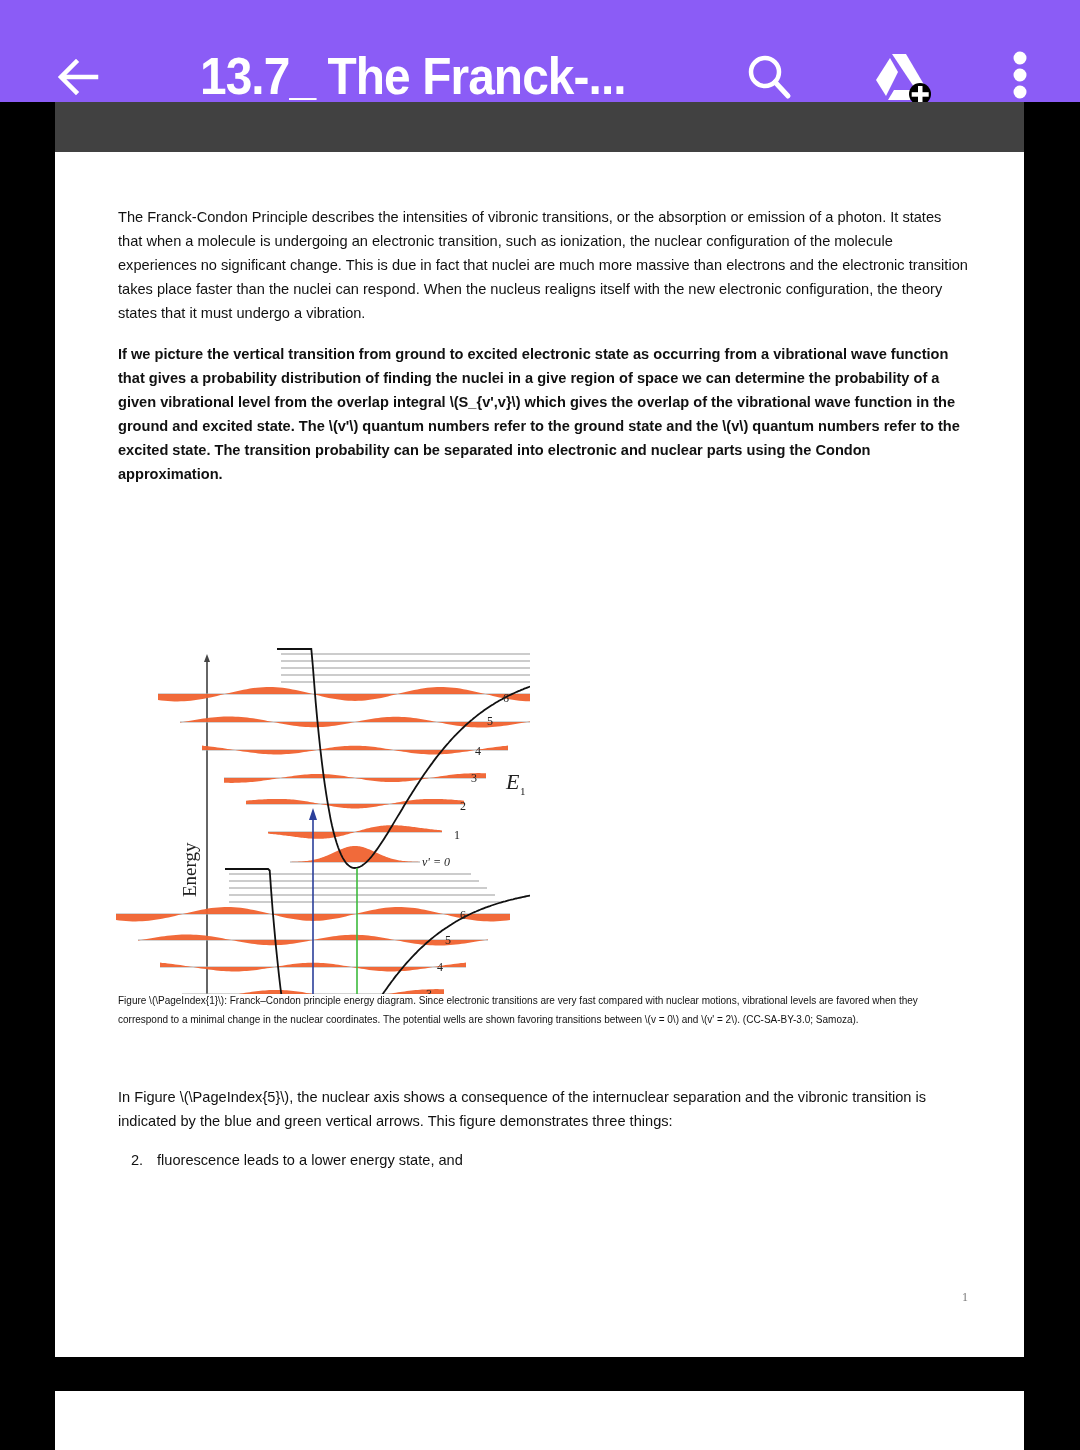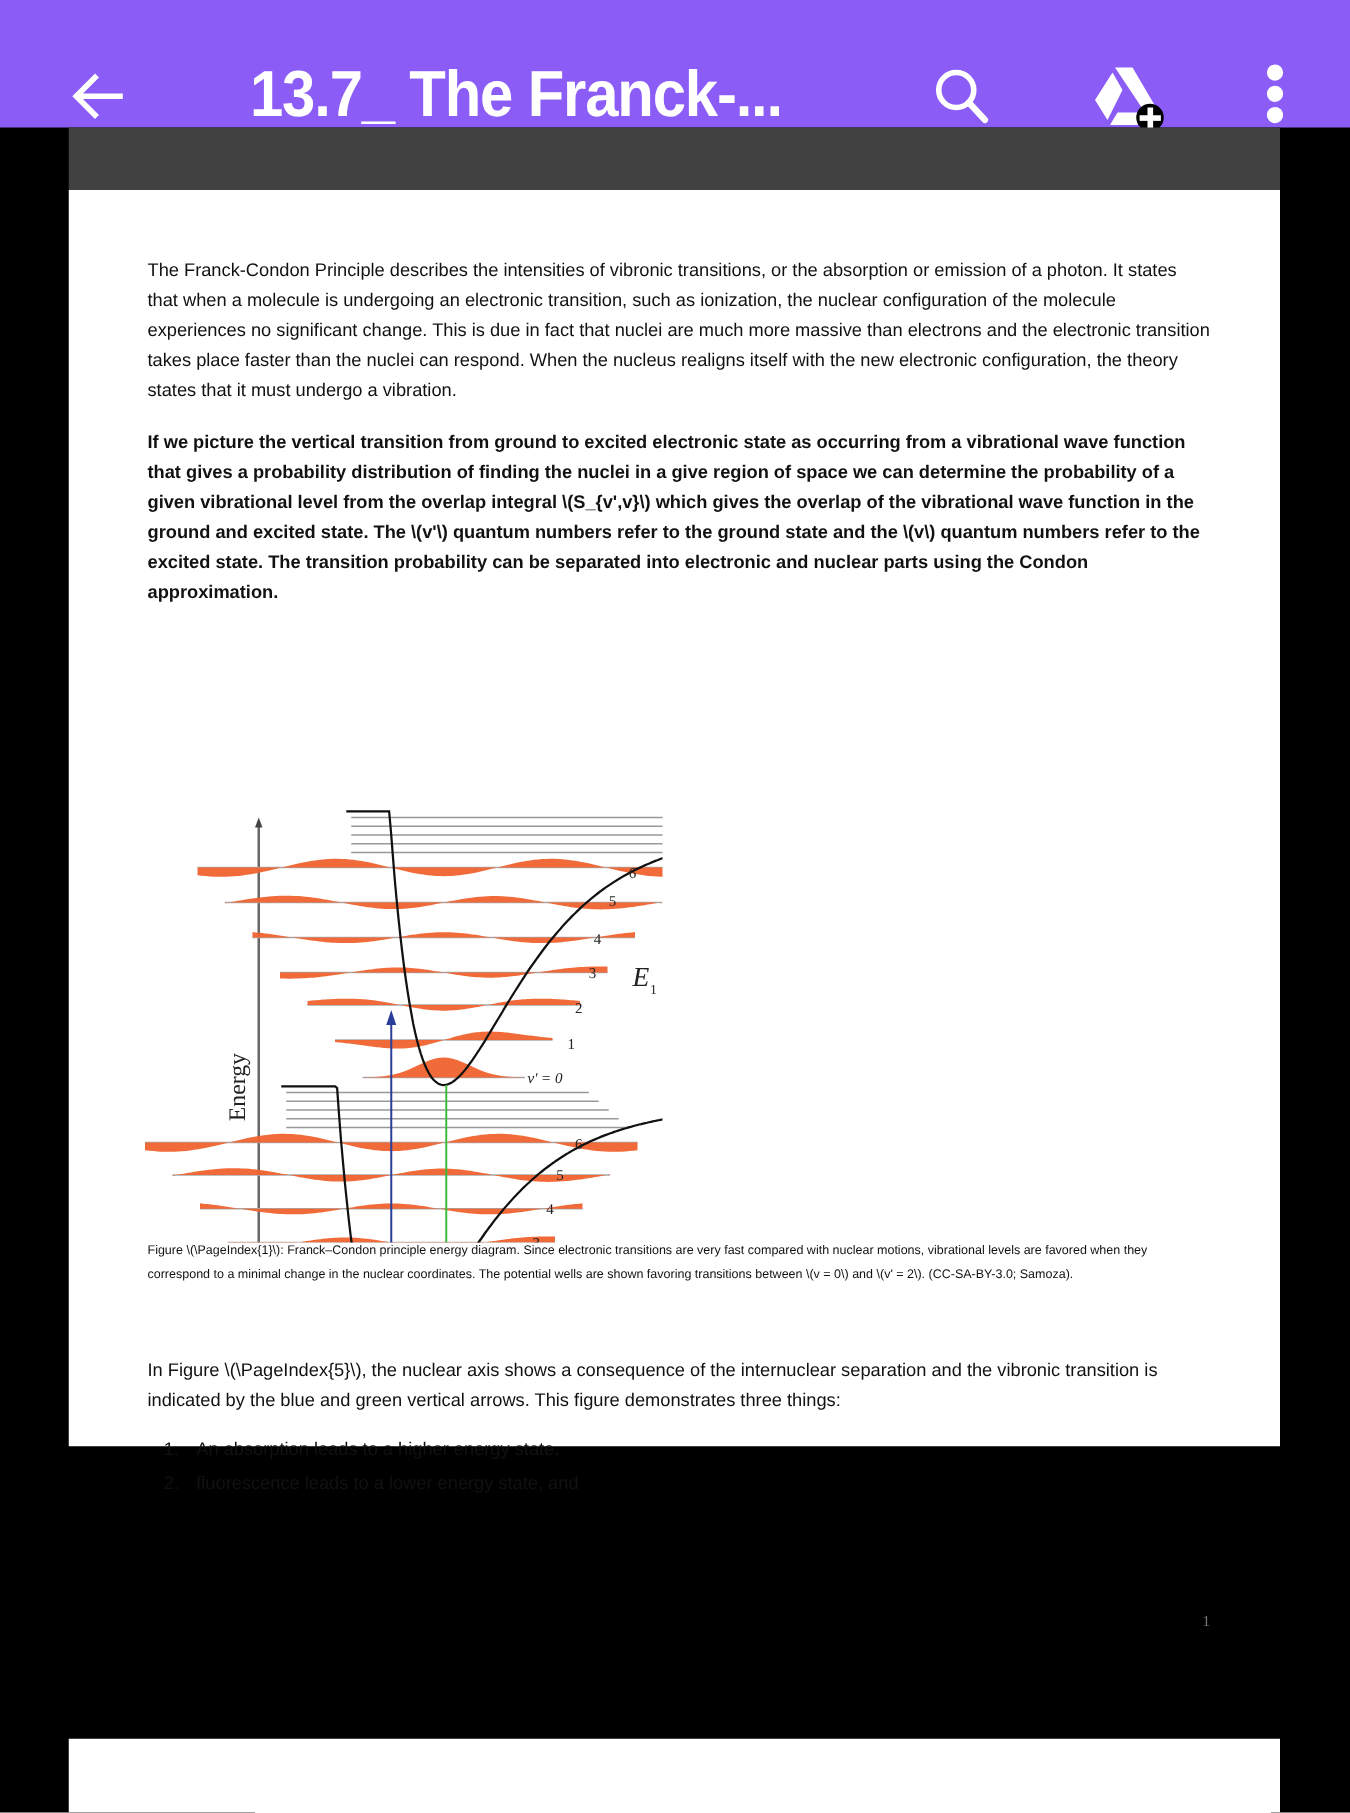--- a/index.html
+++ b/index.html
@@ -13,21 +13,21 @@
     position: absolute; left: 200px; top: 46px; color: #fff; font-size: 52px; font-weight: bold;
     font-family: "Liberation Sans", sans-serif; letter-spacing: -1px; white-space: nowrap;
     transform: scaleX(0.92); transform-origin: left center;
   }
   .icon-btn { position: absolute; cursor: pointer; }
   .search-btn { left: 742px; top: 50px; width: 56px; height: 56px; }
   .drive-btn { left: 870px; top: 50px; width: 64px; height: 56px; }
   .more-btn { left: 1000px; top: 48px; width: 40px; height: 60px; }
   .toolbar-strip { position: absolute; left: 55px; top: 102px; width: 969px; height: 50px; background: #414141; }
   .page {
-    position: absolute; left: 55px; top: 152px; width: 969px; height: 1005px; background: #fff;
+    position: absolute; left: 55px; top: 152px; width: 969px; height: 1205px; background: #fff;
   }
   .page2 { position: absolute; left: 55px; top: 1391px; width: 969px; height: 59px; background: #fff; }
   .para {
     position: absolute; left: 63px; width: 850px; font-size: 14.6px; line-height: 24px; color: #111;
     font-family: "Liberation Sans", sans-serif;
   }
   .p1 { top: 53px; }
   .p2 { top: 190px; font-weight: bold; }
   .caption { position: absolute; left: 63px; top: 839px; width: 850px; font-size: 10px; line-height: 19px; color: #111; }
   .p3 { top: 933px; }
@@ -157,23 +157,20 @@
         <text x="180" y="645" font-size="21" class="fig-label" font-family="Liberation Serif, serif">Nuclear Coordinates</text>
         <text x="0" y="0" font-size="19" class="fig-label" font-family="Liberation Serif, serif" transform="translate(86,403) rotate(-90)">Energy</text>
       </svg>
   </div>
 
   <div class="caption">Figure \(\PageIndex{1}\): Franck–Condon principle energy diagram. Since electronic transitions are very fast compared with nuclear motions, vibrational levels are favored when they correspond to a minimal change in the nuclear coordinates. The potential wells are shown favoring transitions between \(v = 0\) and \(v' = 2\). (CC-SA-BY-3.0; Samoza).</div>
   <div class="para p3">In Figure \(\PageIndex{5}\), the nuclear axis shows a consequence of the internuclear separation and the vibronic transition is indicated by the blue and green vertical arrows. This figure demonstrates three things:</div>
 
   <div class="list">
     <div class="item">
-      <span class="num">1.</span><span>An absorption leads to a higher energy state,</span>
-    </div>
-    <div class="item">
       <span class="num">2.</span><span>fluorescence leads to a lower energy state, and</span>
     </div>
   </div>
 
   <div class="pagenum">1</div>
 </div>
 
 <div class="page2"></div>
 
 </body></html>

